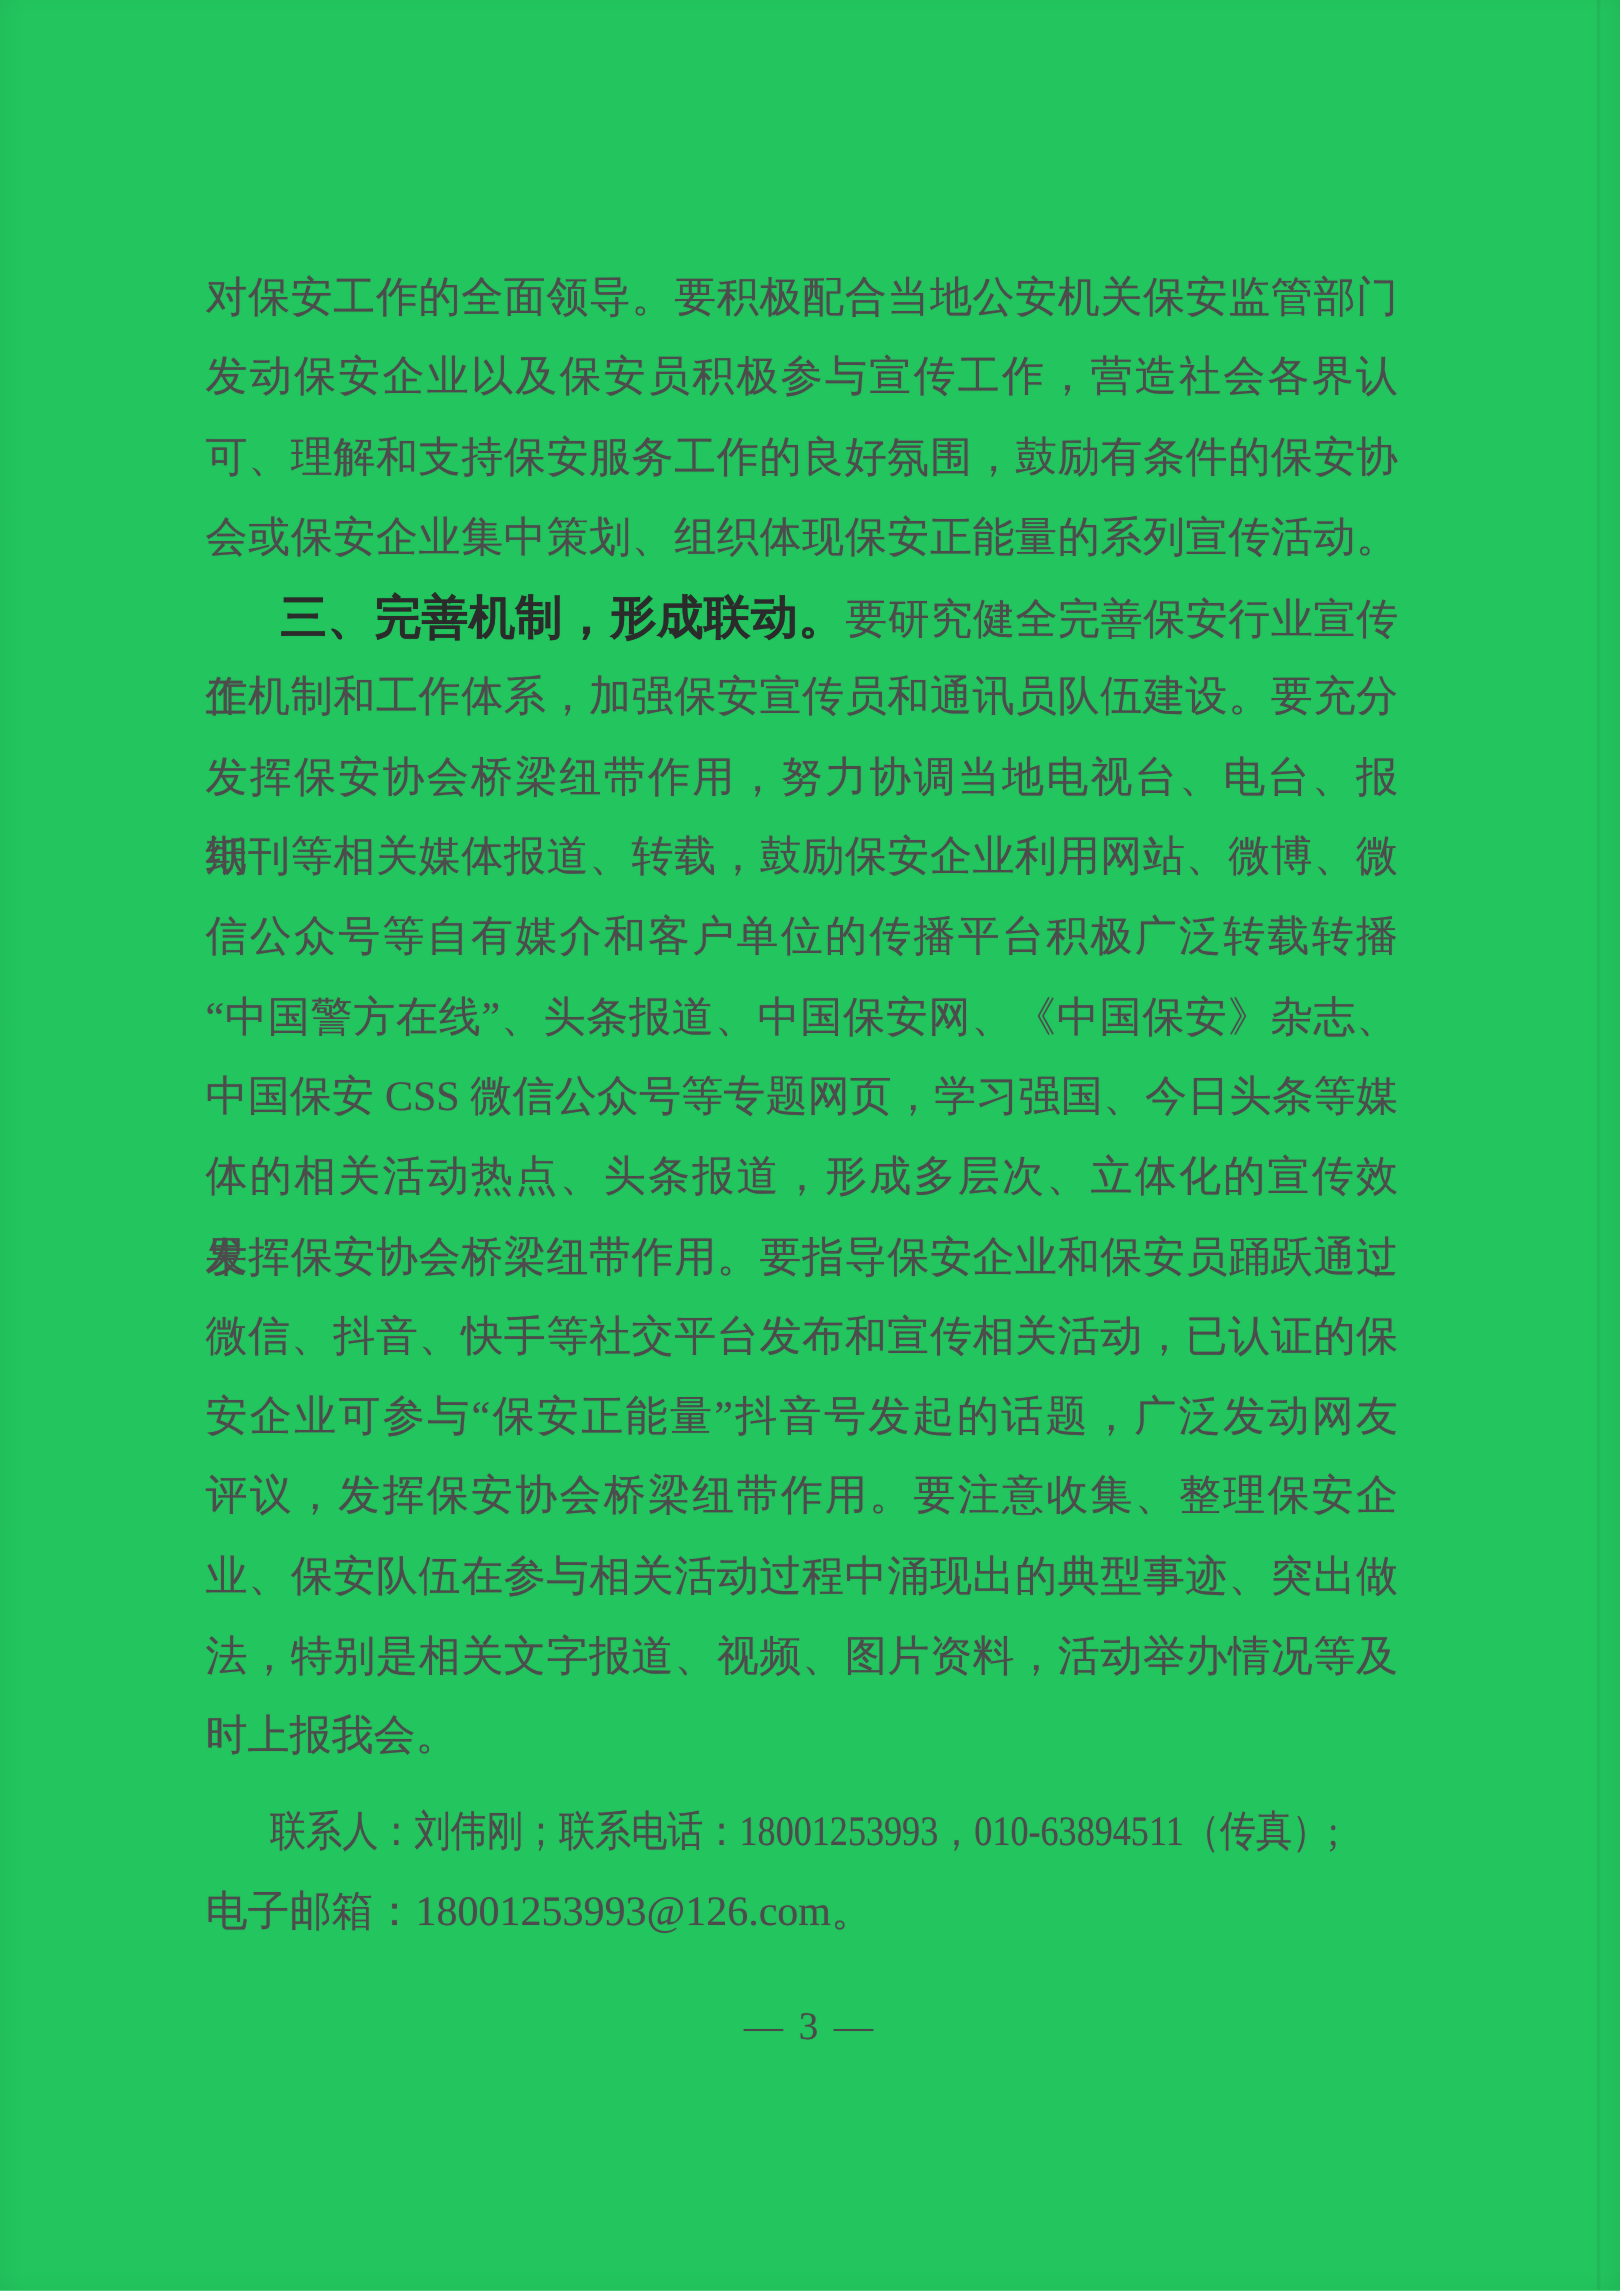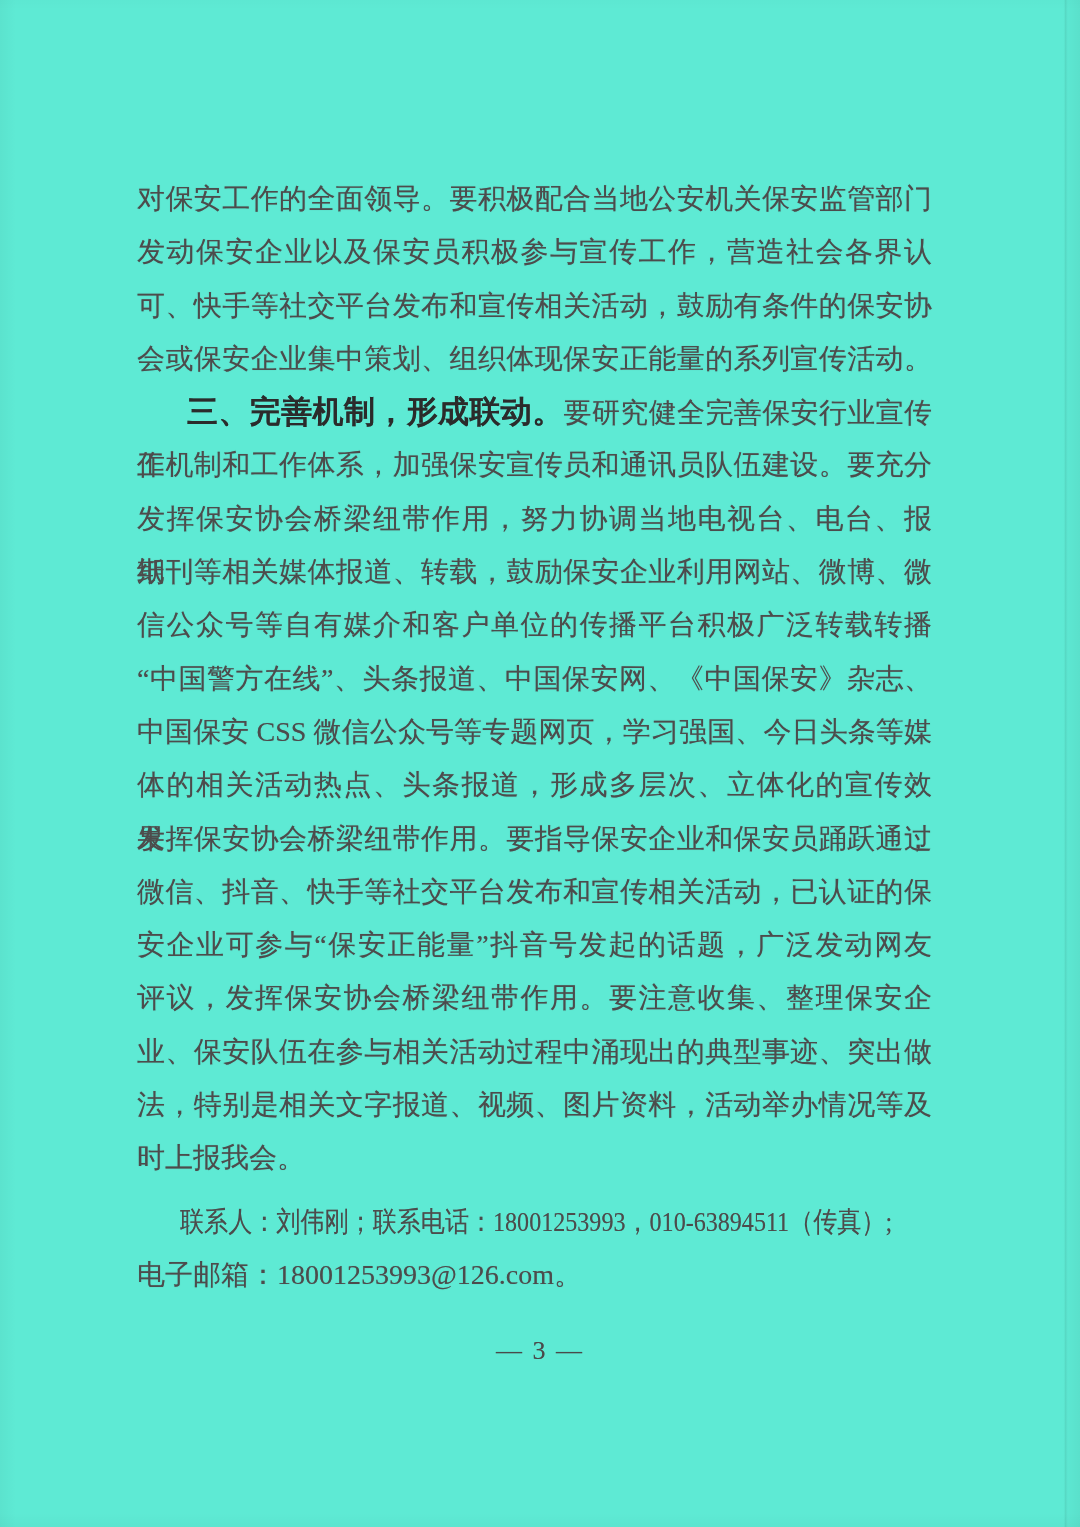--- a/index.html
+++ b/index.html
@@ -4,21 +4,21 @@
 <style>
   html,body{margin:0;padding:0;}
   body{
     width:1080px;height:1527px;
     background:#e9e9e7;
     font-family:"Liberation Serif","DejaVu Serif",serif;
   }
   .page{
     position:relative;
     width:1080px;height:1527px;
-    background:#5eead4;
+    background:#22c55e;
     overflow:hidden;
     color:#4a4a4a;
   }
   
   .page::before{
     content:"";
     position:absolute;inset:0;
     pointer-events:none;
     background:
       linear-gradient(90deg, rgba(0,0,0,0.030), rgba(0,0,0,0) 16px),
@@ -81,21 +81,21 @@
 </style>
 </head>
 <body>
 
 <div class="page">
 
   <div class="textblock">
 
     <div class="line">对保安工作的全面领导。要积极配合当地公安机关保安监管部门</div>
     <div class="line">发动保安企业以及保安员积极参与宣传工作，营造社会各界认</div>
-    <div class="line">可、快手等社交平台发布和宣传相关活动，鼓励有条件的保安协</div>
+    <div class="line">可、理解和支持保安服务工作的良好氛围，鼓励有条件的保安协</div>
     <div class="line">会或保安企业集中策划、组织体现保安正能量的系列宣传活动。</div>
 
     <div class="line indent">
       <span class="heading-bold">三、完善机制，形成联动。</span><span>要研究健全完善保安行业宣传工</span>
     </div>
     <div class="line">作机制和工作体系，加强保安宣传员和通讯员队伍建设。要充分</div>
     <div class="line">发挥保安协会桥梁纽带作用，努力协调当地电视台、电台、报纸、</div>
     <div class="line">期刊等相关媒体报道、转载，鼓励保安企业利用网站、微博、微</div>
     <div class="line">信公众号等自有媒介和客户单位的传播平台积极广泛转载转播</div>
     <div class="line">“中国警方在线”、头条报道、中国保安网、《中国保安》杂志、</div>

